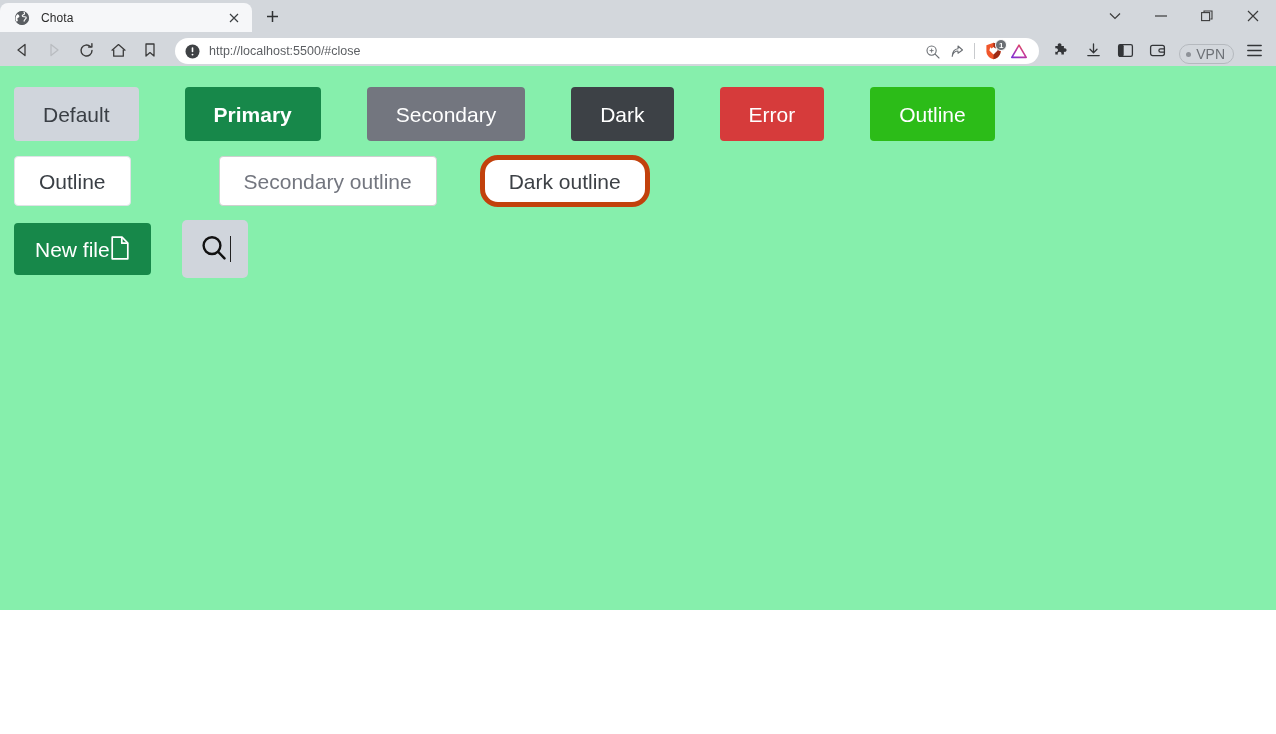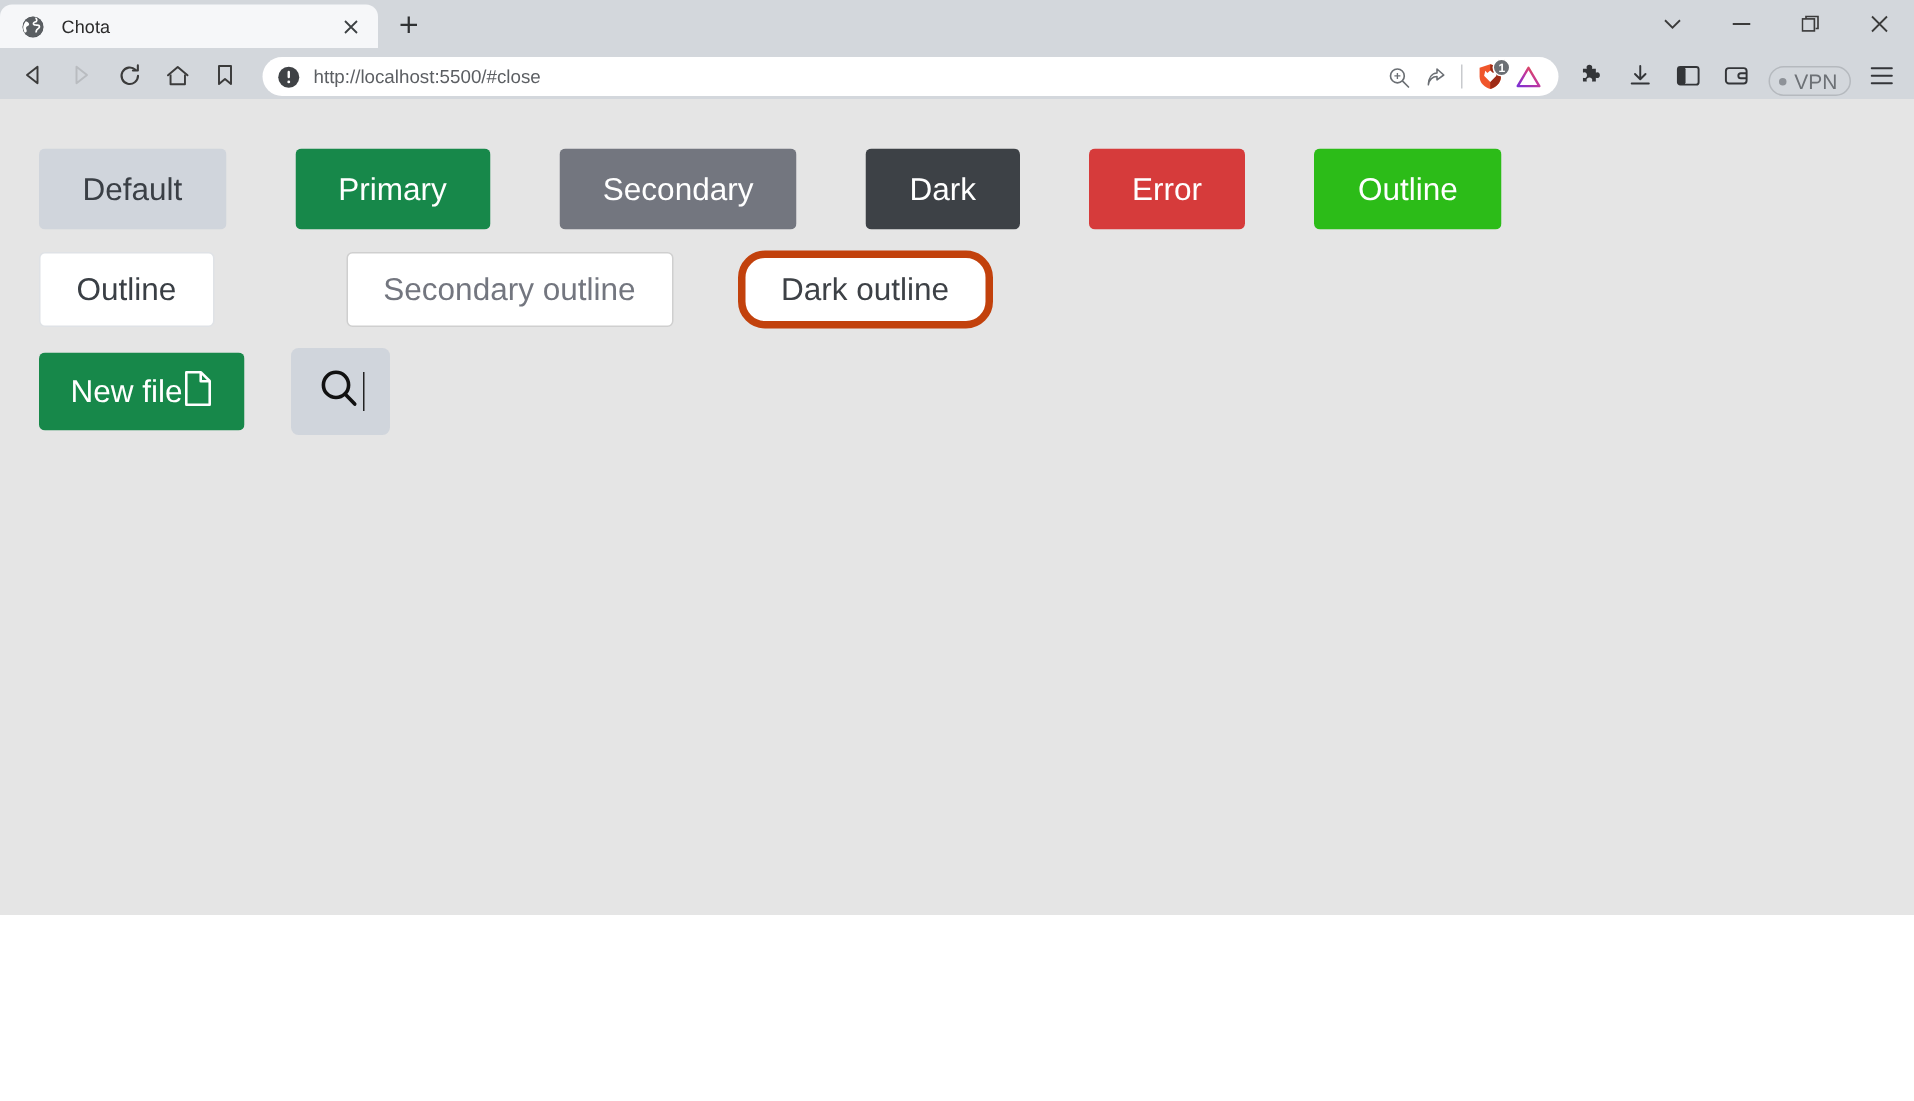--- a/index.html
+++ b/index.html
@@ -158,24 +158,24 @@
     padding: 0 8px 0 6px;
     margin: 0 4px 0 6px;
     color: #6d7176;
     font-size: 14px;
   }
   .vpn-dot { width: 5px; height: 5px; border-radius: 50%; background: #8e9298; margin-right: 5px; }
 
   
   .viewport {
     flex: 1 1 auto;
-    background: #e5e5e5;
+    background: #86efac;
     position: relative;
     overflow: hidden;
-    padding: 12px;
+    padding: 0;
   }
   .rows { padding: 14px 0 0 0; }
   .row {
     display: flex;
     align-items: center;
     padding-left: 14px;
   }
   .row1 { height: 68px; }
   .row2 { height: 66px; }
   .row3 { height: 70px; }
@@ -190,21 +190,21 @@
     display: inline-flex;
     align-items: center;
     justify-content: center;
     white-space: nowrap;
     padding: 0;
   }
 
   
   .solid { height: 54px; padding: 0 28px; margin-right: 46px; }
   .b-default   { background: #d0d5dc; color: #3a3f45; }
-  .b-primary   { background: #17884a; color: #ffffff; }
+  .b-primary   { background: #17884a; color: #ffffff; font-weight: bold; }
   .b-secondary { background: #73767f; color: #ffffff; }
   .b-dark      { background: #3d4146; color: #ffffff; }
   .b-error     { background: #d63b3b; color: #ffffff; }
   .b-success   { background: #2cbc18; color: #ffffff; }
 
   
   .outl { height: 50px; background: #ffffff; margin-right: 0; }
   .o-default {
     border: 1px solid #dfe2e6; color: #3a3f45;
     padding: 0 24px; height: 50px;

